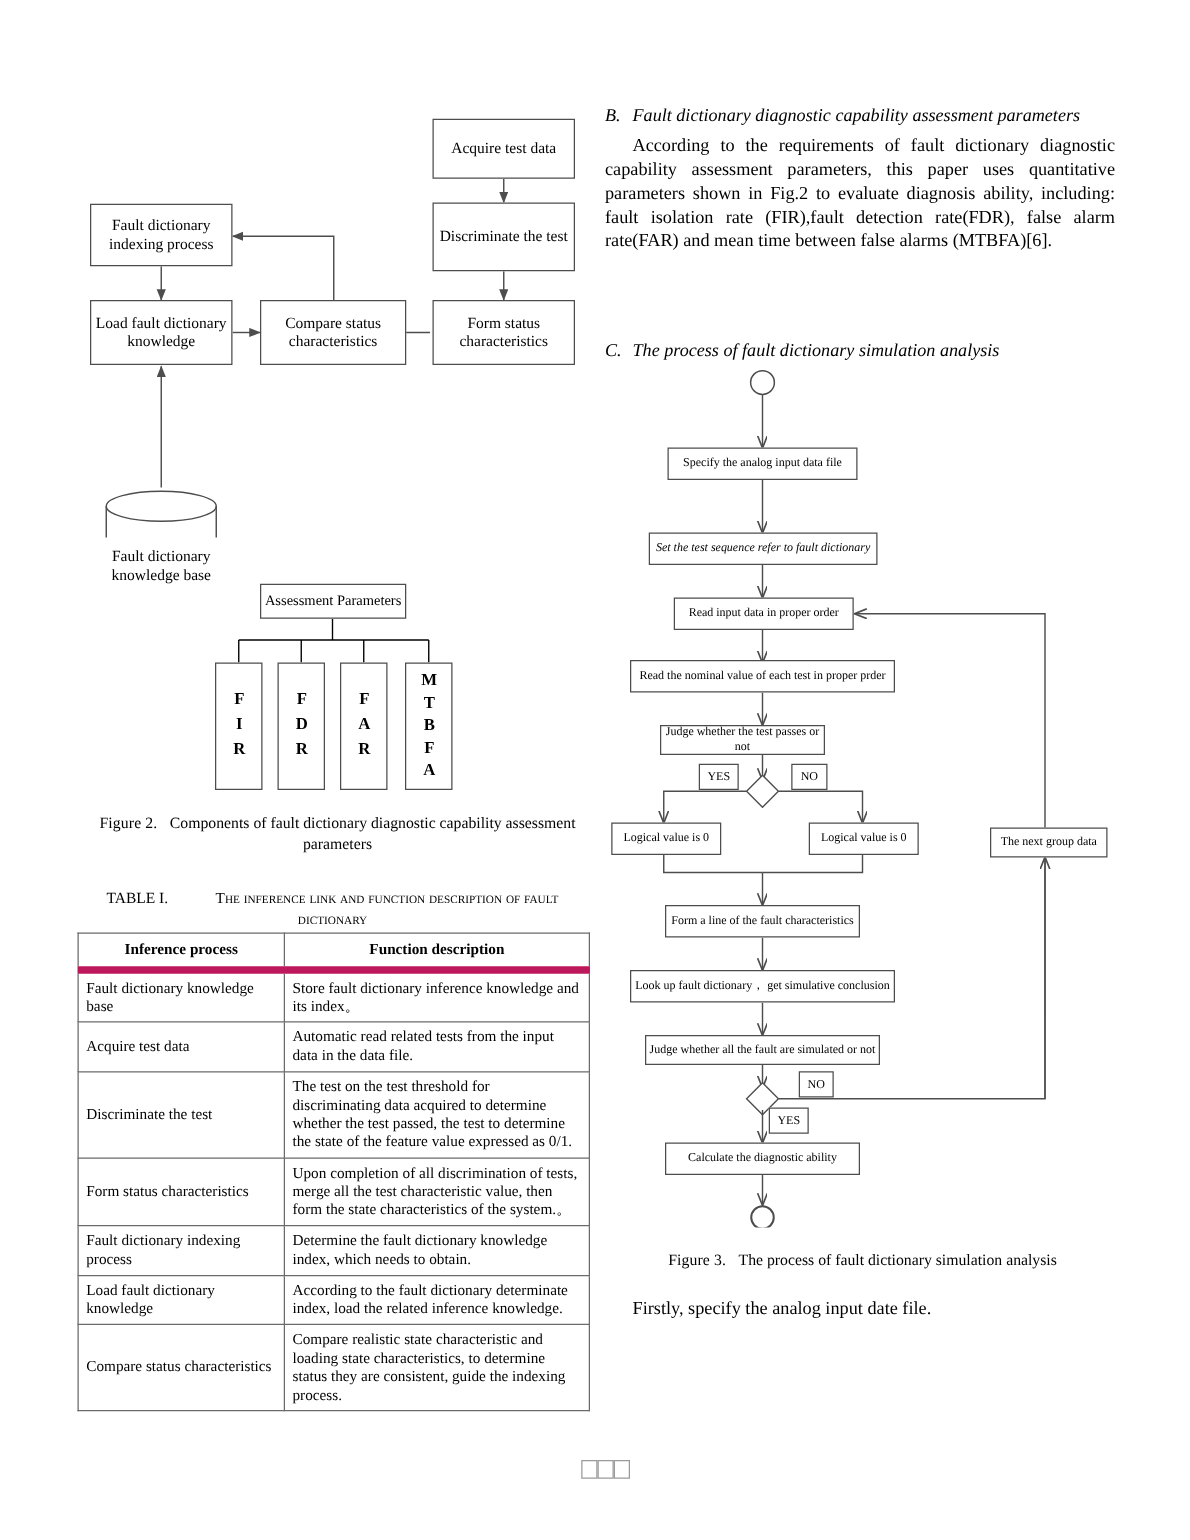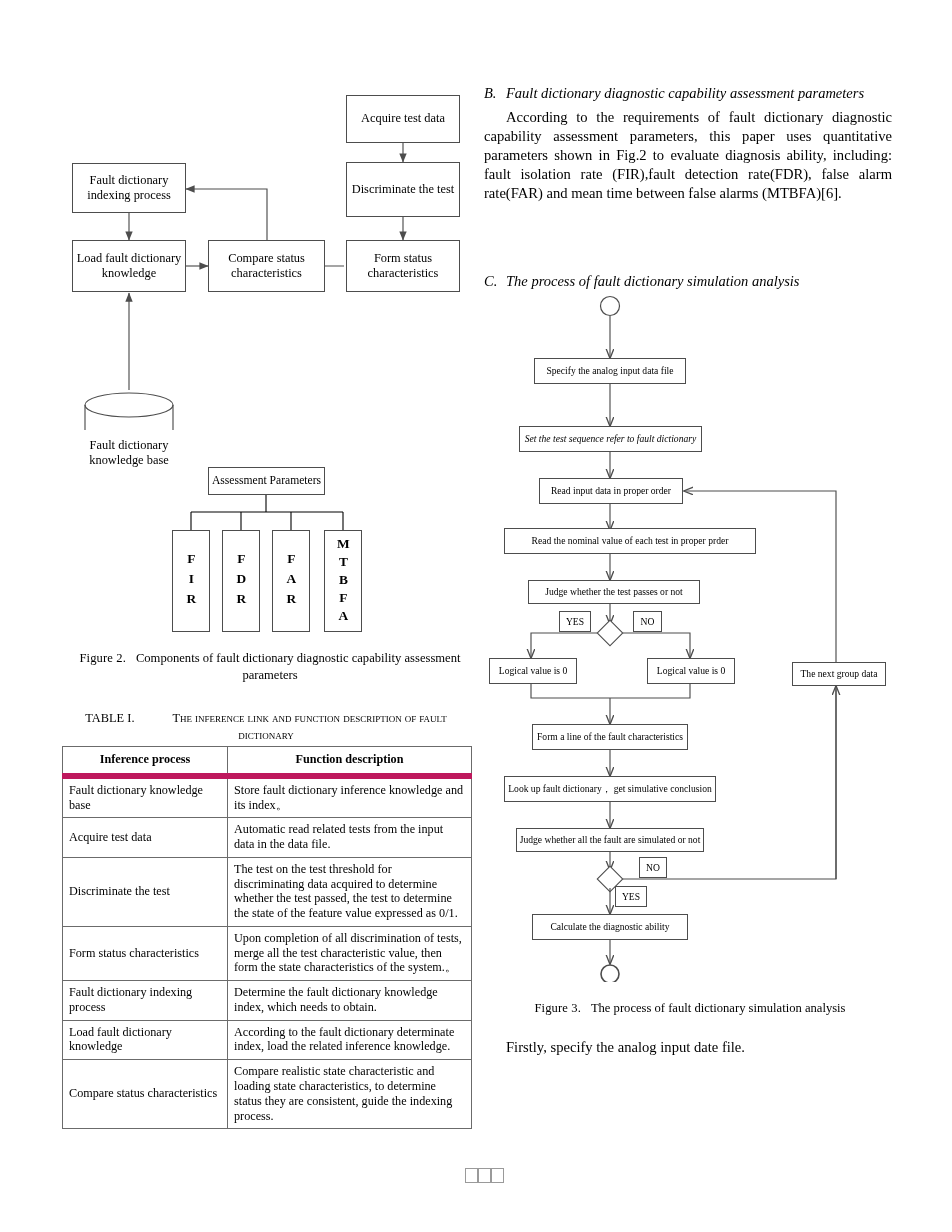--- a/index.html
+++ b/index.html
@@ -296,25 +296,25 @@
     </div>
 
     <div class="box sm" style="left:35px;top:134px;width:183px;height:26px;font-style:italic;">
       <span>Set the test sequence refer to fault dictionary</span>
     </div>
 
     <div class="box sm" style="left:55px;top:186px;width:144px;height:26px;">
       <span>Read input data in proper order</span>
     </div>
 
-    <div class="box sm" style="left:20px;top:236px;width:252px;height:26px;">
+    <div class="box sm" style="left:20px;top:236px;width:212px;height:26px;">
       <span>Read the nominal value of each test in proper prder</span>
     </div>
 
-    <div class="box sm" style="left:44px;top:288px;width:172px;height:24px;">
+    <div class="box sm" style="left:44px;top:288px;width:132px;height:24px;">
       <span>Judge whether the test passes  or not</span>
     </div>
 
     <div class="box tag" style="left:75px;top:319px;width:32px;height:21px;">
       <span>YES</span>
     </div>
     <div class="box tag" style="left:149px;top:319px;width:29px;height:21px;">
       <span>NO</span>
     </div>
 

